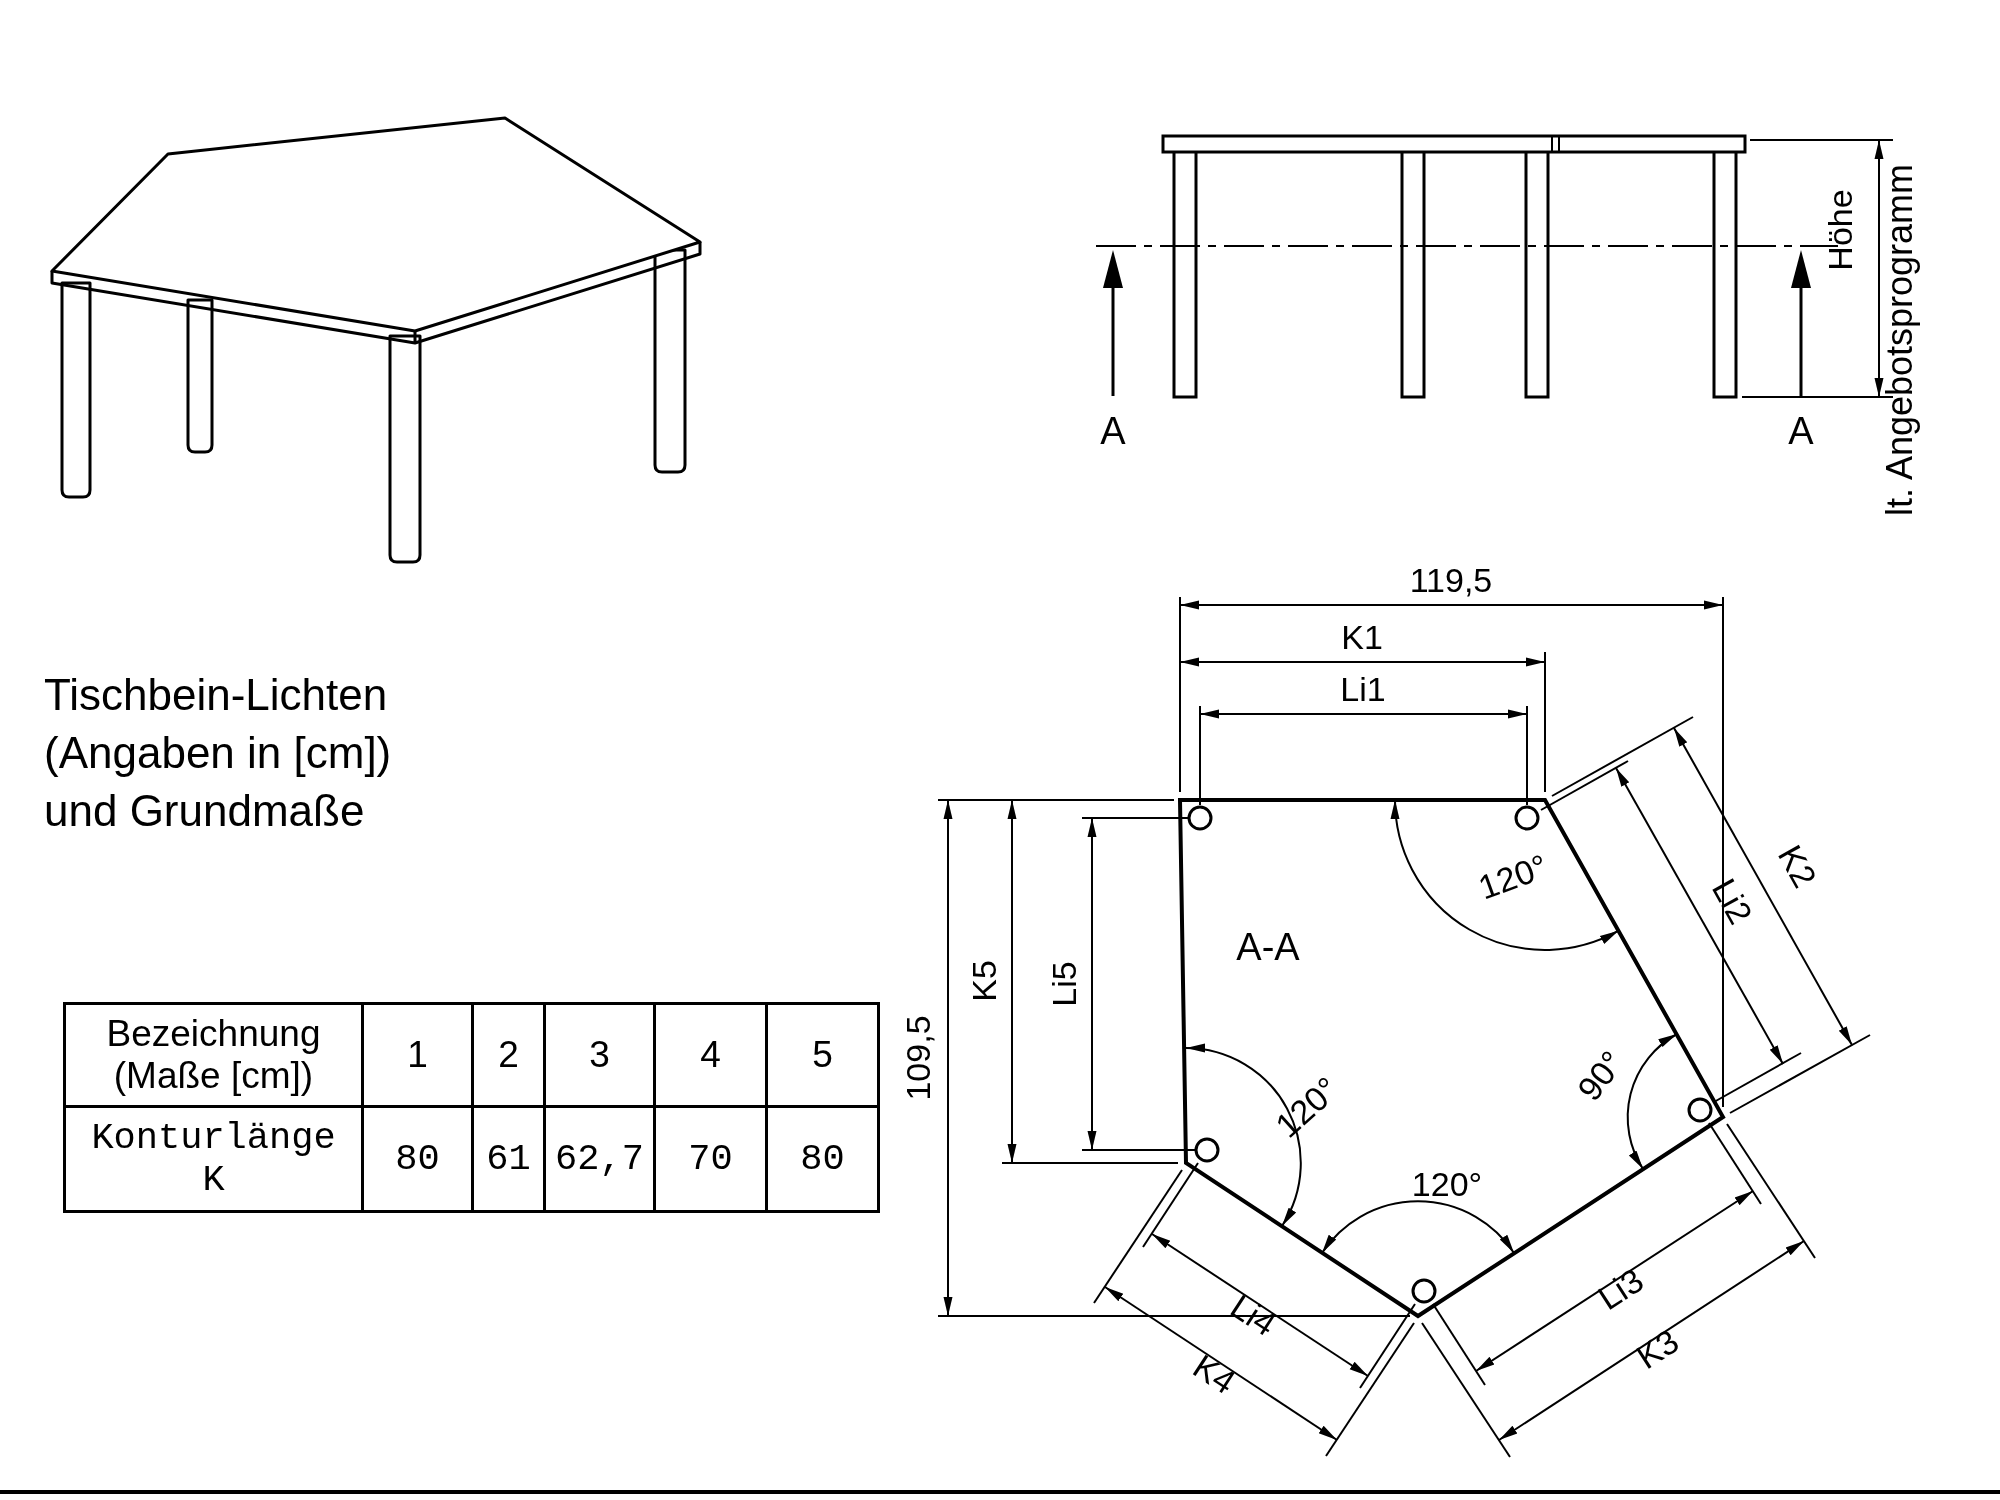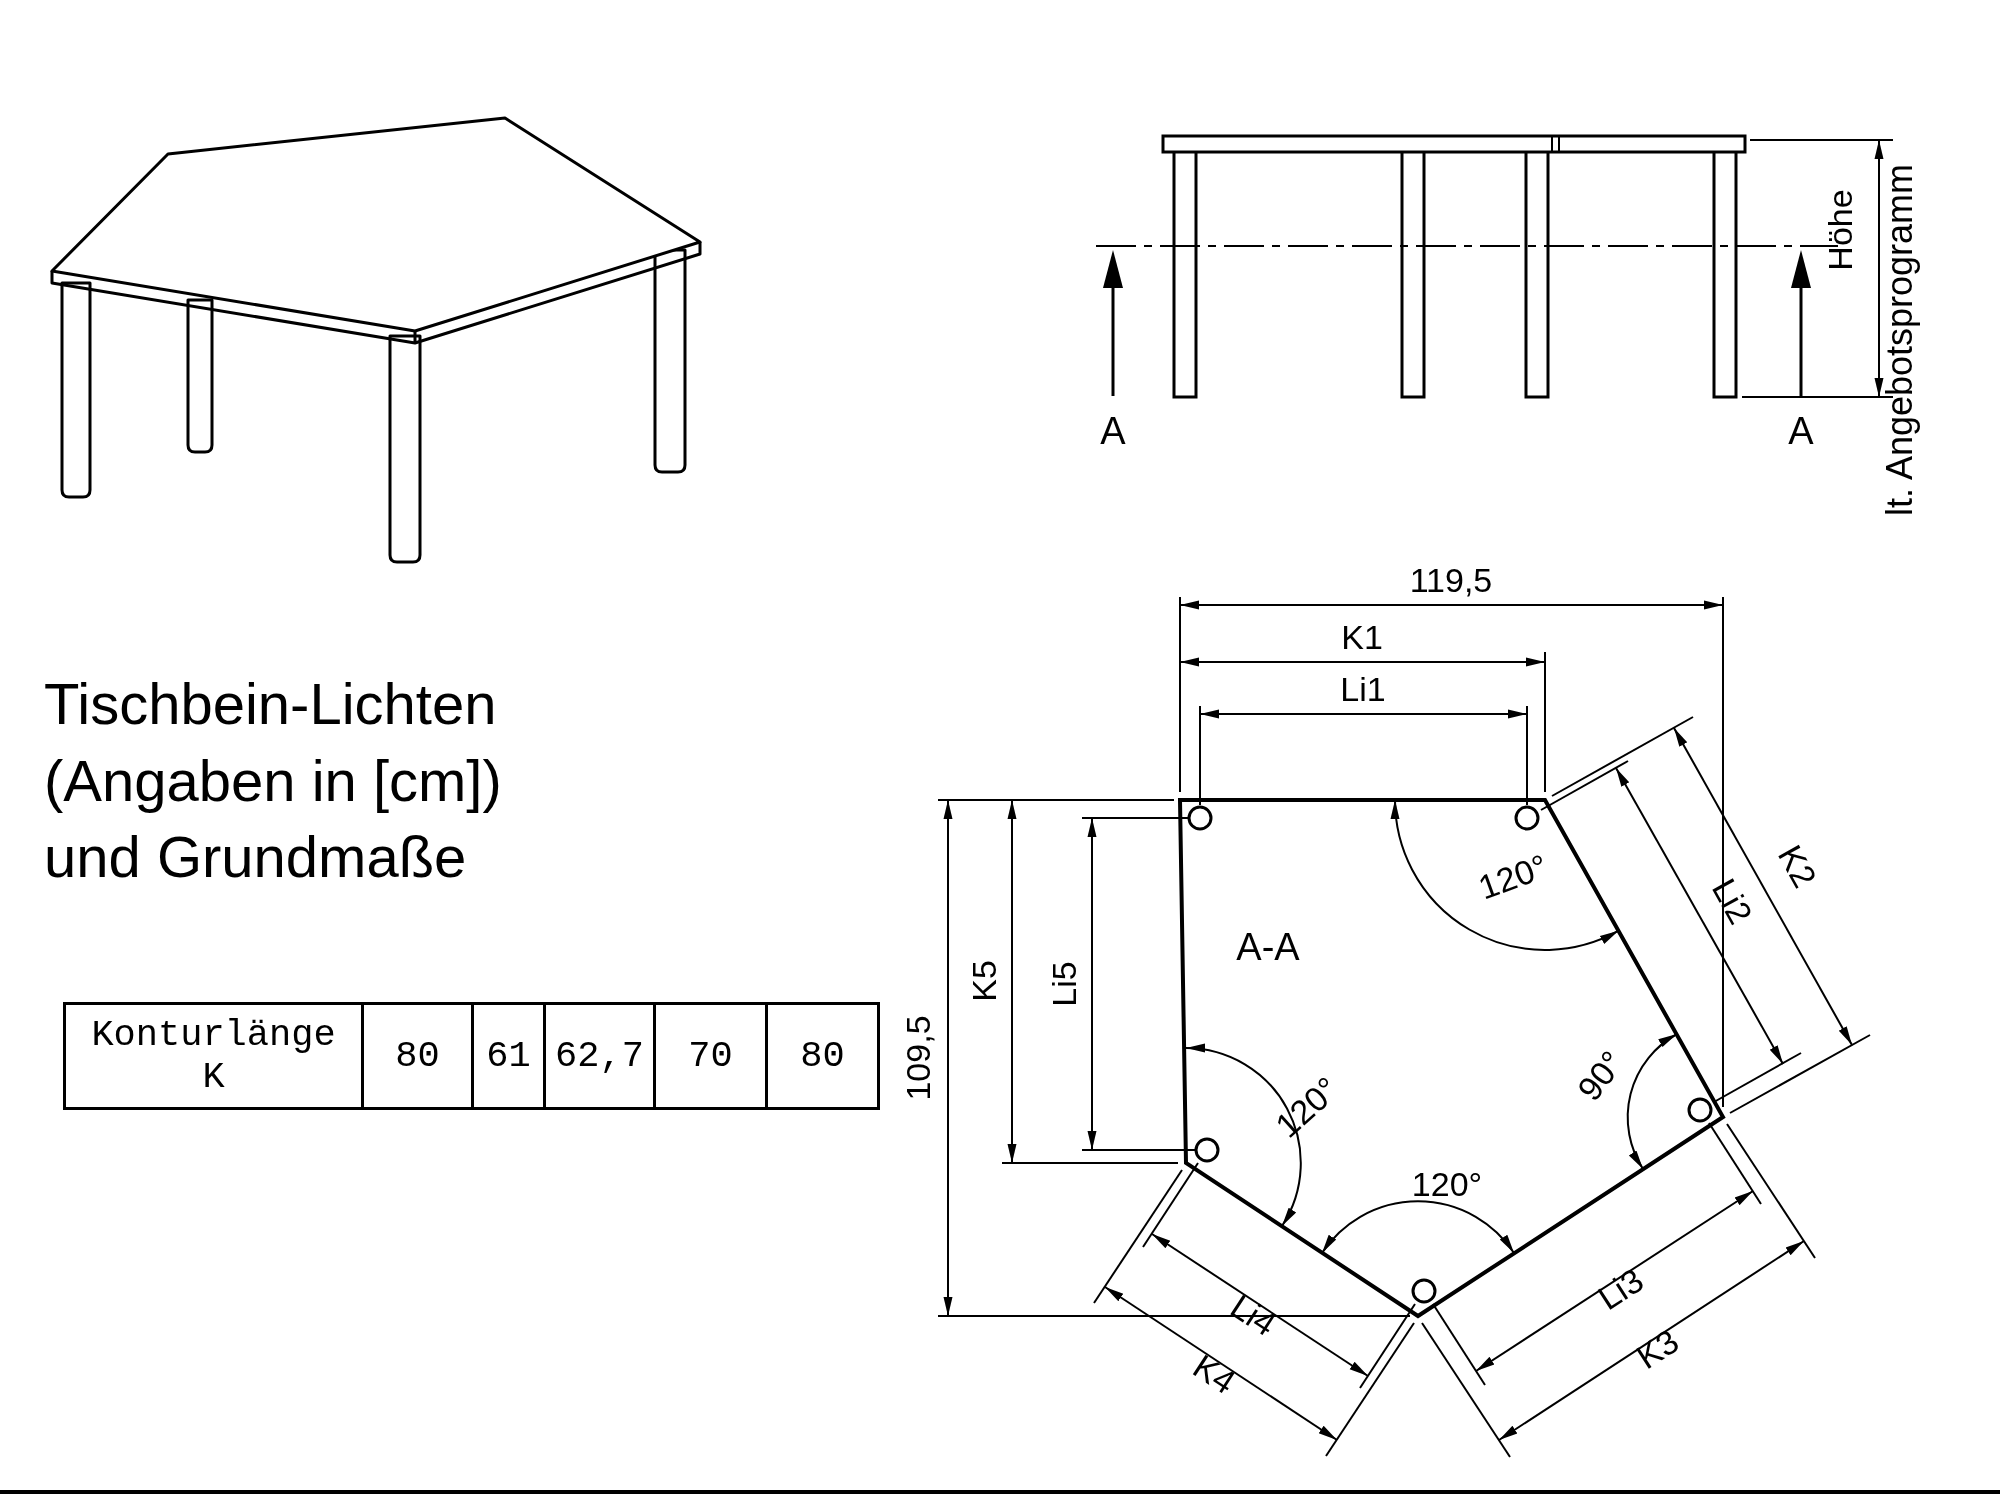--- a/index.html
+++ b/index.html
@@ -3,21 +3,21 @@
 <meta charset="utf-8">
 <style>
   html,body{margin:0;padding:0;background:#fff;}
   .page{position:relative;width:2000px;height:1500px;background:#fff;overflow:hidden;
         font-family:"Liberation Sans",sans-serif;color:#000;}
   .page svg{position:absolute;left:0;top:0;}
   svg text{fill:#000;stroke:none;font-size:34px;font-family:"Liberation Sans",sans-serif;}
   .dim-text{text-anchor:middle;}
   .big{font-size:38px;}
   .prog{font-size:36px;}
-  .title-block{position:absolute;left:44px;top:666px;font-size:58px;line-height:1.32;color:#000;}
+  .title-block{position:absolute;left:44px;top:666px;font-size:44px;line-height:1.32;color:#000;}
   .dim-table{position:absolute;left:63px;top:1002px;border-collapse:collapse;
              font-size:37px;text-align:center;table-layout:fixed;}
   .dim-table th,.dim-table td{border:3px solid #000;font-weight:400;padding:0 6px;}
   .dim-table th{height:100px;}
   .dim-table td{height:102px;font-family:Liberation Mono, monospace;}
 </style>
 </head>
 <body>
 
 <div class="page">
@@ -161,20 +161,31 @@
 <table class="dim-table">
   <colgroup>
     <col style="width:298px">
         <col style="width:110px">
         <col style="width:72px">
     <col style="width:110px">
         <col style="width:112px">
         <col style="width:112px">
   </colgroup>
   <tbody>
+        <tr>
+    <th>
+      <div>Bezeichnung</div>
+      <div>(Maße [cm])</div>
+    </th>
+    <th>1</th>
+    <th>2</th>
+    <th>3</th>
+    <th>4</th>
+    <th>5</th>
+  </tr>
   <tr>
     <td>Konturlänge K</td>
     <td>80</td>
     <td>61</td>
     <td>62,7</td>
     <td>70</td>
     <td>80</td>
   </tr>
 </tbody>
     </table>

